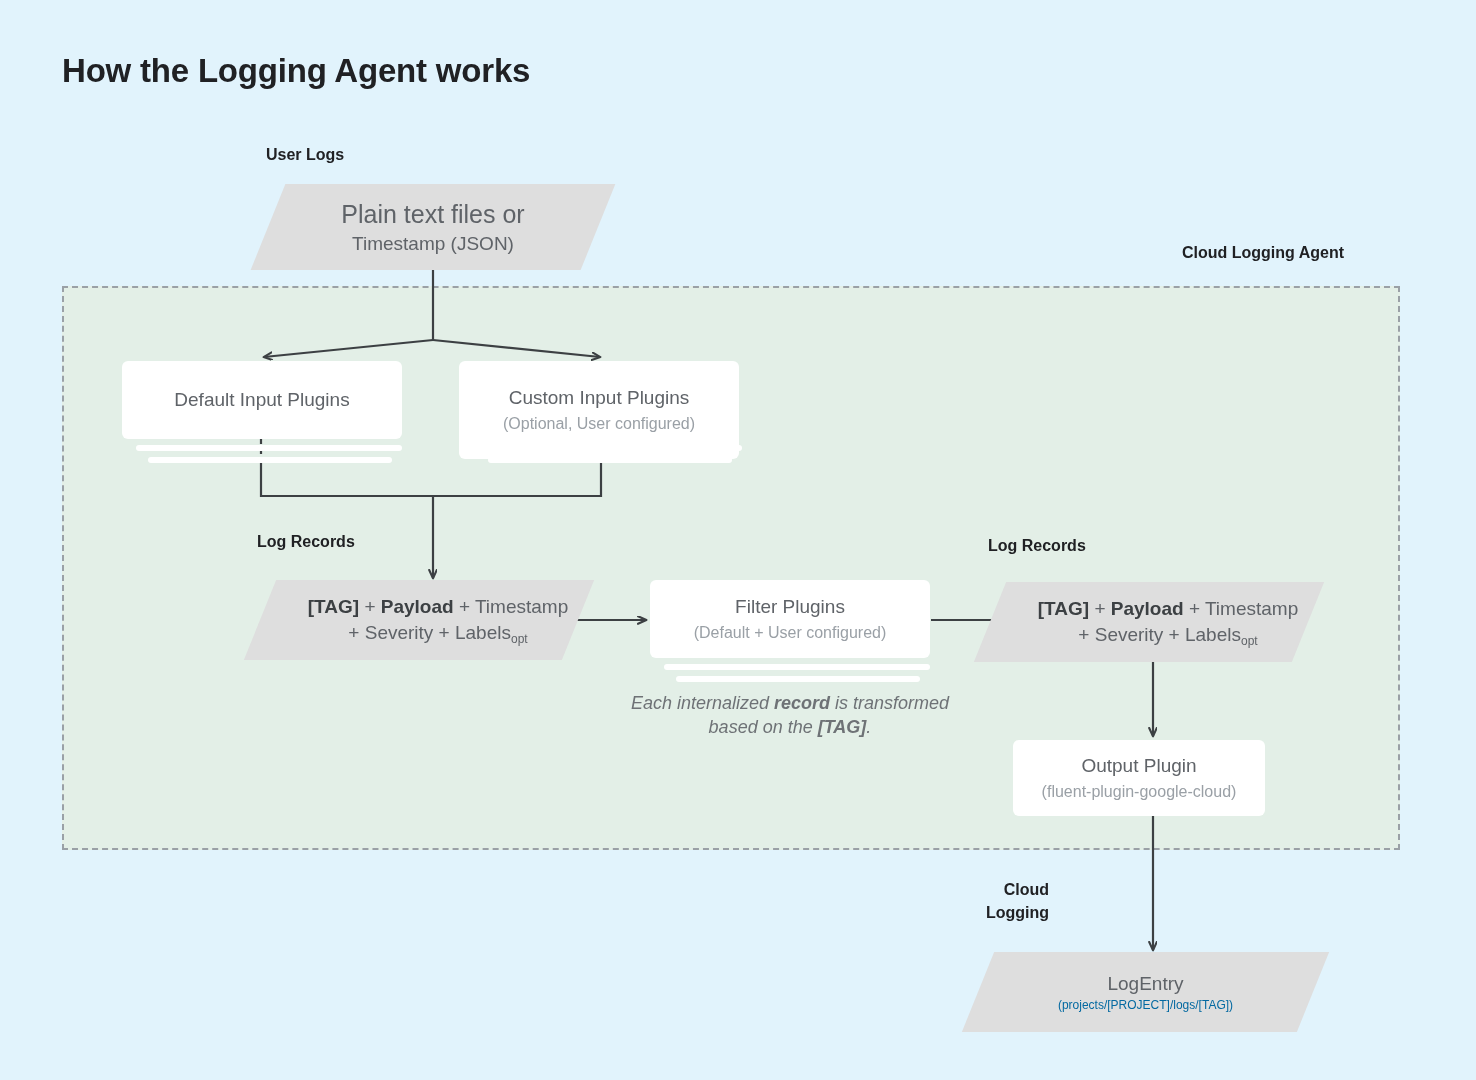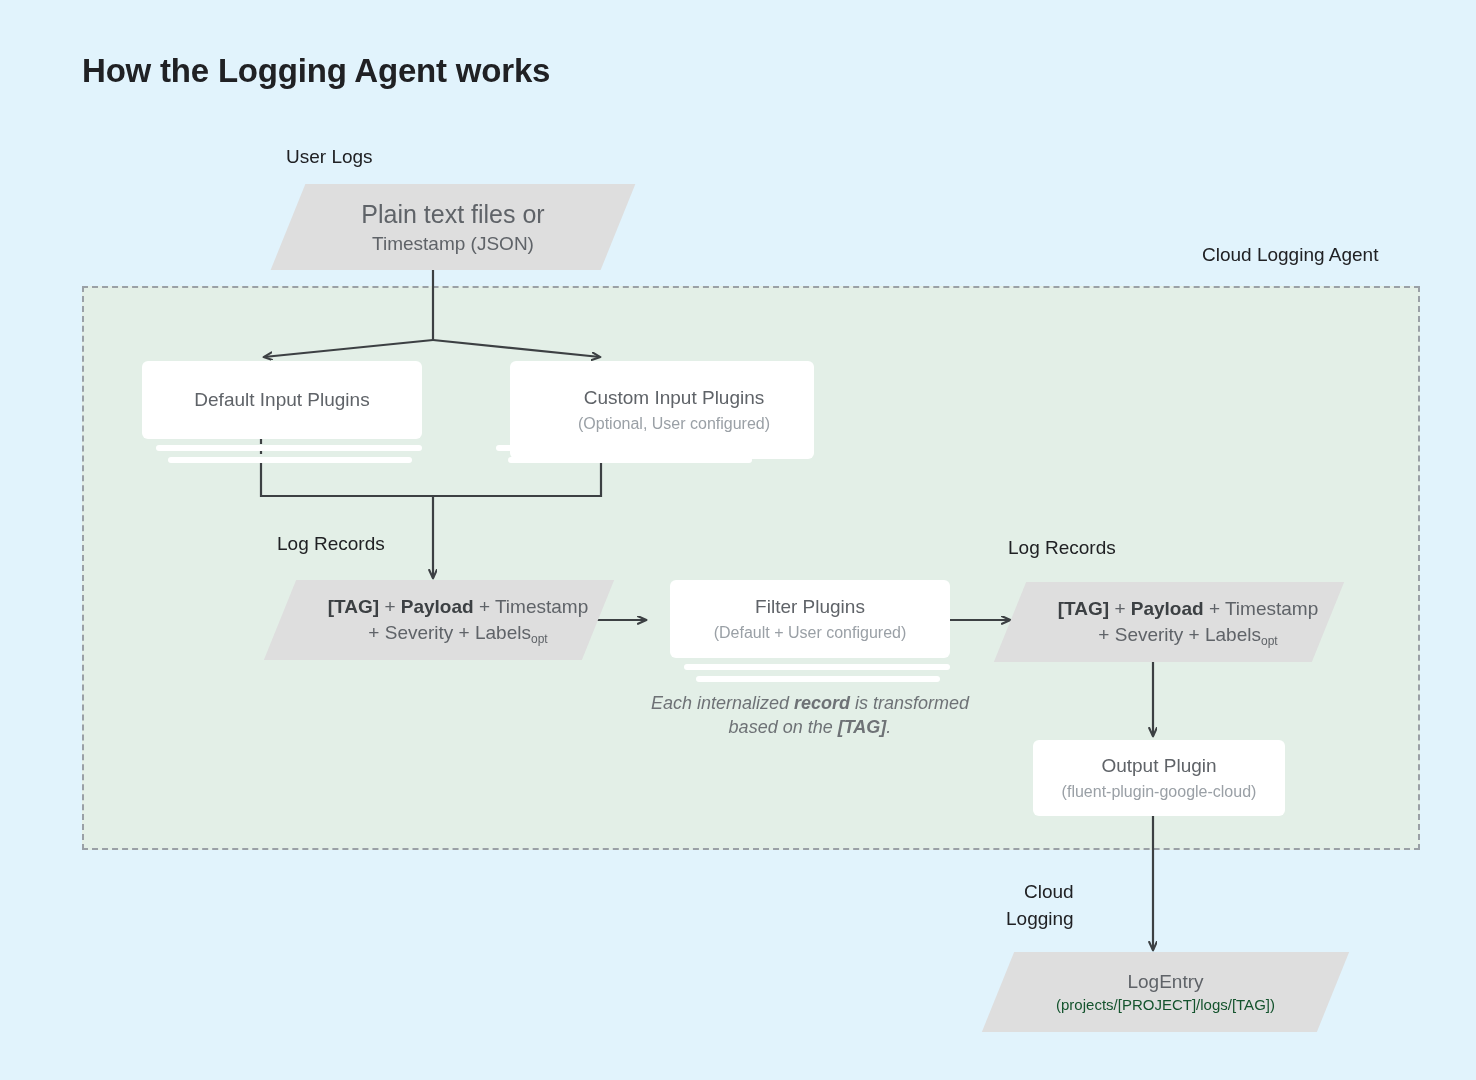--- a/index.html
+++ b/index.html
@@ -5,33 +5,33 @@
   html,body{margin:0;padding:0;}
   body{
     width:1476px;height:1080px;
     background:#e1f3fc;
     font-family:"Liberation Sans","DejaVu Sans",sans-serif;
     overflow:hidden;
     position:relative;
   }
   #canvas{position:absolute;left:0;top:0;width:1476px;height:1080px;}
 
-  .abs{position:absolute;margin-left:20px;}
+  .abs{position:absolute;}
 
   
   #page-title{
     left:62px;top:52px;
     font-size:33px;font-weight:bold;color:#202124;
     letter-spacing:-0.2px;
     white-space:nowrap;
   }
 
   
   .section-label{
-    font-size:19px;font-weight:normal;color:#202124;
+    font-size:16px;font-weight:bold;color:#202124;
     white-space:nowrap;line-height:1.42;
   }
   #label-user-logs{left:266px;top:144px;}
   #label-agent{left:1182px;top:242px;}
   #label-logrecords-left{left:257px;top:531px;}
   #label-logrecords-right{left:988px;top:535px;}
   #label-cloud-logging{left:986px;top:879px;text-align:right;}
 
   
   #agent-region{
@@ -66,37 +66,37 @@
   #shape-records-right .para-bg{transform:skewX(-22deg);}
 
   #shape-logentry{left:978px;top:952px;width:335px;height:80px;}
   #shape-logentry .para-bg{transform:skewX(-22deg);}
 
   .rec-line{font-size:19px;color:#5f6368;line-height:1.36;white-space:nowrap;padding-left:38px;}
   .rec-line b{font-weight:bold;color:#3c4043;}
   .rec-line sub{font-size:12px;vertical-align:baseline;position:relative;top:4px;}
 
   .le-title{font-size:19px;color:#5f6368;line-height:1.34;}
-  .le-sub{font-size:15px;color:#14532d;line-height:1.34;}
+  .le-sub{font-size:12px;color:#0369a1;line-height:1.34;}
 
   
   .card{
     background:#ffffff;border-radius:6px;
     display:flex;flex-direction:column;
     align-items:center;justify-content:center;
     text-align:center;
   }
   .card .c-title{font-size:19px;color:#5f6368;line-height:1.3;}
   .card .c-sub{font-size:16px;color:#9aa0a6;line-height:1.35;margin-top:2px;}
 
   .stack-1,.stack-2{position:absolute;background:#ffffff;height:6px;border-radius:3px;}
 
   #card-default{left:122px;top:361px;width:280px;height:78px;}
 
-  #card-custom{left:490px;top:361px;width:280px;height:98px;padding-left:24px;}
+  #card-custom{left:459px;top:361px;width:280px;height:98px;}
 
   #card-filter{left:650px;top:580px;width:280px;height:78px;}
 
   #card-output{left:1013px;top:740px;width:252px;height:76px;}
 
   
   #caption-transform{
     left:630px;top:692px;width:320px;
     text-align:center;font-style:italic;
     font-size:18px;color:#6e7276;line-height:1.31;

